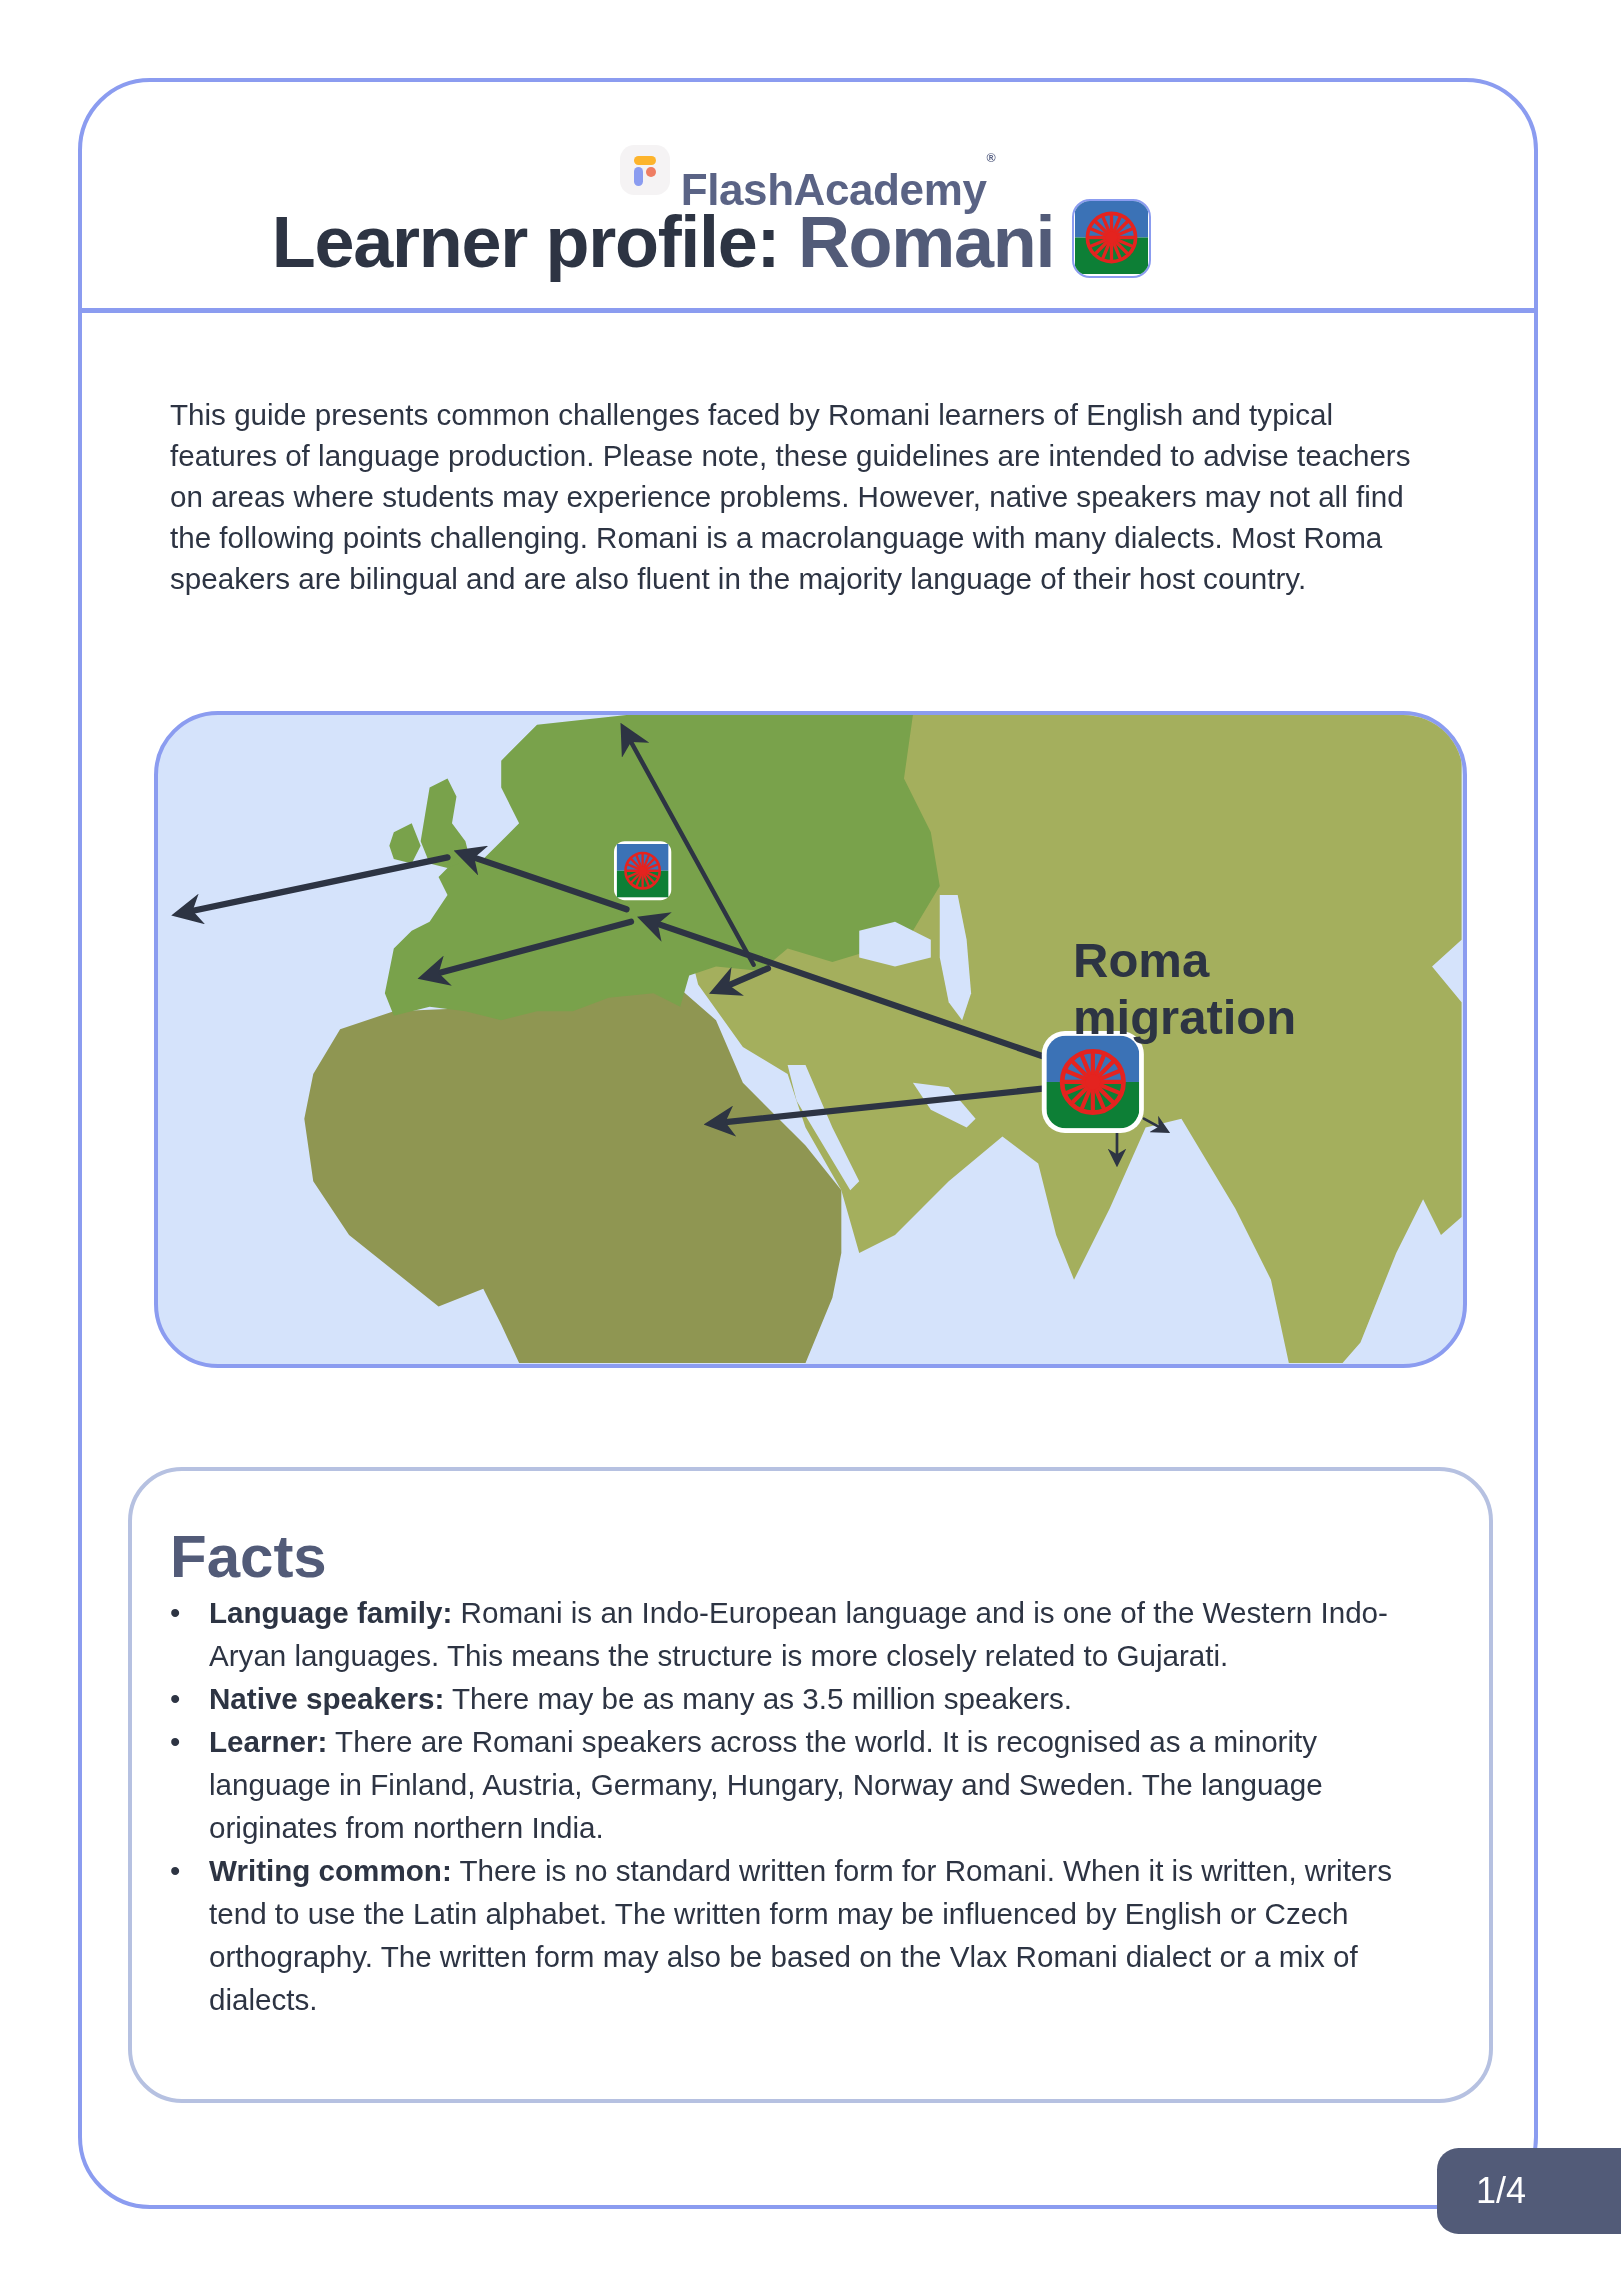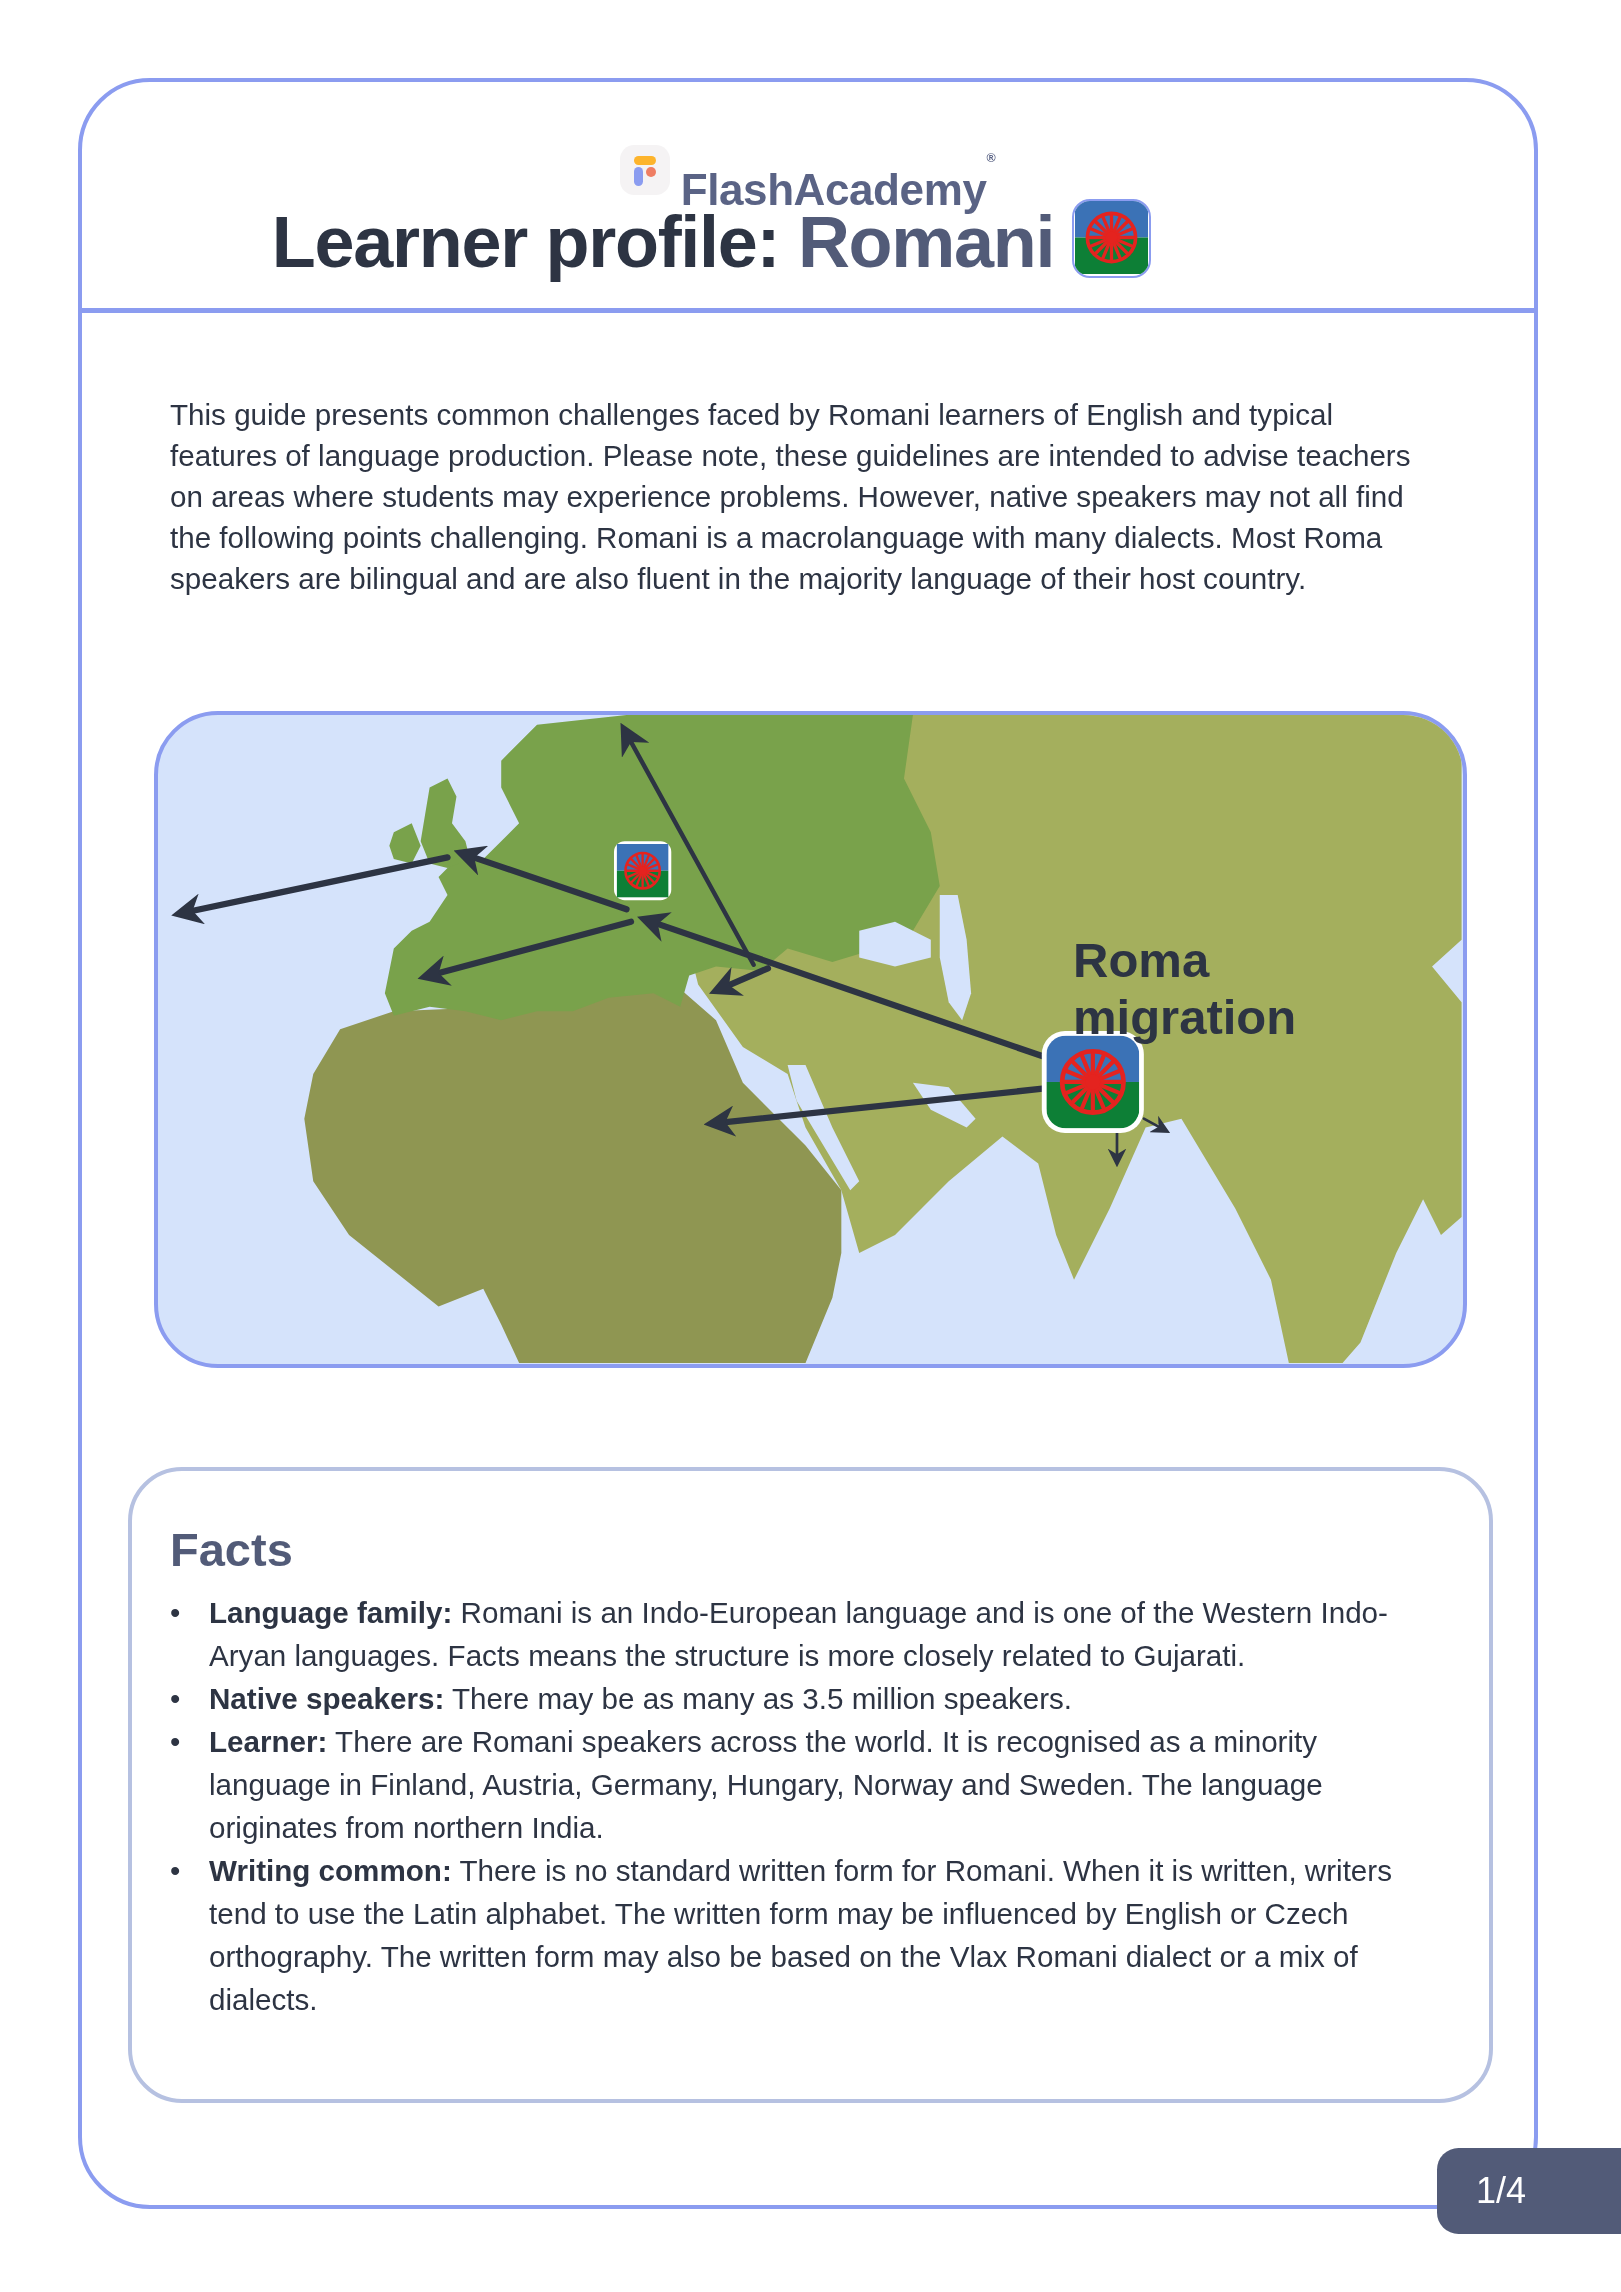--- a/index.html
+++ b/index.html
@@ -15,21 +15,21 @@
   .logo-reg { font-size:12.5px; font-weight:bold; color:#5a6385; vertical-align:super; position:relative; top:-12.5px; }
   .title { position:absolute; left:0; width:1423px; top:199px; text-align:center; font-size:72px; font-weight:bold; letter-spacing:-1.3px; }
   .title .t-dark { color:#2d3443; }
   .title .t-accent { color:#525b78; }
   .title-flag { display:inline-block; width:79px; height:79px; vertical-align:-10.7px; margin-left:18px; border:2.7px solid #8b9cf0; border-radius:18px; overflow:hidden; box-sizing:border-box; }
   .intro { position:absolute; left:170px; top:394px; width:1272px; font-size:29.6px; line-height:41px; color:#2d3443; }
   .map-wrap { position:absolute; left:154px; top:711px; width:1313px; height:657px; border:4.5px solid #8b9cf0; border-radius:64px; overflow:hidden; box-sizing:border-box; background:#d5e3fb; }
   .map-wrap svg { display:block; }
   .map-title { position:absolute; left:1073px; top:932px; font-size:49px; font-weight:bold; line-height:57px; color:#2d3443; }
   .facts-box { position:absolute; left:128px; top:1467px; width:1365px; height:636px; border:4.5px solid #b6c1e1; border-radius:54px; box-sizing:border-box; }
-  .facts-title { position:absolute; left:170px; top:1522px; font-size:47px; font-weight:bold; color:#525b78; }
+  .facts-title { position:absolute; left:170px; top:1522px; font-size:60px; font-weight:bold; color:#525b78; }
   .facts-list { position:absolute; left:170px; top:1591px; width:1272px; margin:0; padding:0; list-style:none; font-size:29.6px; line-height:43px; color:#2d3443; }
   .facts-list li { position:relative; padding-left:39px; }
   .facts-list li .bullet { position:absolute; left:0; top:0; }
   .facts-list li b { font-weight:bold; }
   .page-badge { position:absolute; left:1437px; top:2148px; width:197px; height:86px; background:#525b78; border-radius:21.5px 0 0 21.5px; }
   .page-badge span { position:absolute; left:39px; top:22.4px; font-size:36px; font-weight:normal; color:#ffffff;text-align:right; }
 </style>
 </head>
 <body>
 
@@ -140,21 +140,21 @@
 </div>
 
 <div class="map-title">
   <div>Roma</div>
   <div>migration</div>
 </div>
 
 <div class="facts-box"></div>
 <div class="facts-title">Facts</div>
 <ul class="facts-list">
-  <li><span class="bullet">•</span><b>Language family:</b><span> Romani is an Indo-European language and is one of the Western Indo-Aryan languages. Facts means the structure is more closely related to Gujarati.</span></li>
+  <li><span class="bullet">•</span><b>Language family:</b><span> Romani is an Indo-European language and is one of the Western Indo-Aryan languages. This means the structure is more closely related to Gujarati.</span></li>
   <li><span class="bullet">•</span><b>Native speakers:</b><span> There may be as many as 3.5 million speakers.</span></li>
   <li><span class="bullet">•</span><b>Learner:</b><span> There are Romani speakers across the world. It is recognised as a minority language in Finland, Austria, Germany, Hungary, Norway and Sweden. The language originates from northern India.</span></li>
   <li><span class="bullet">•</span><b>Writing common:</b><span> There is no standard written form for Romani. When it is written, writers tend to use the Latin alphabet. The written form may be influenced by English or Czech orthography. The written form may also be based on the Vlax Romani dialect or a mix of dialects.</span></li>
 </ul>
 
 <div class="page-badge">
   <span>1/4</span>
 </div>
 
 

